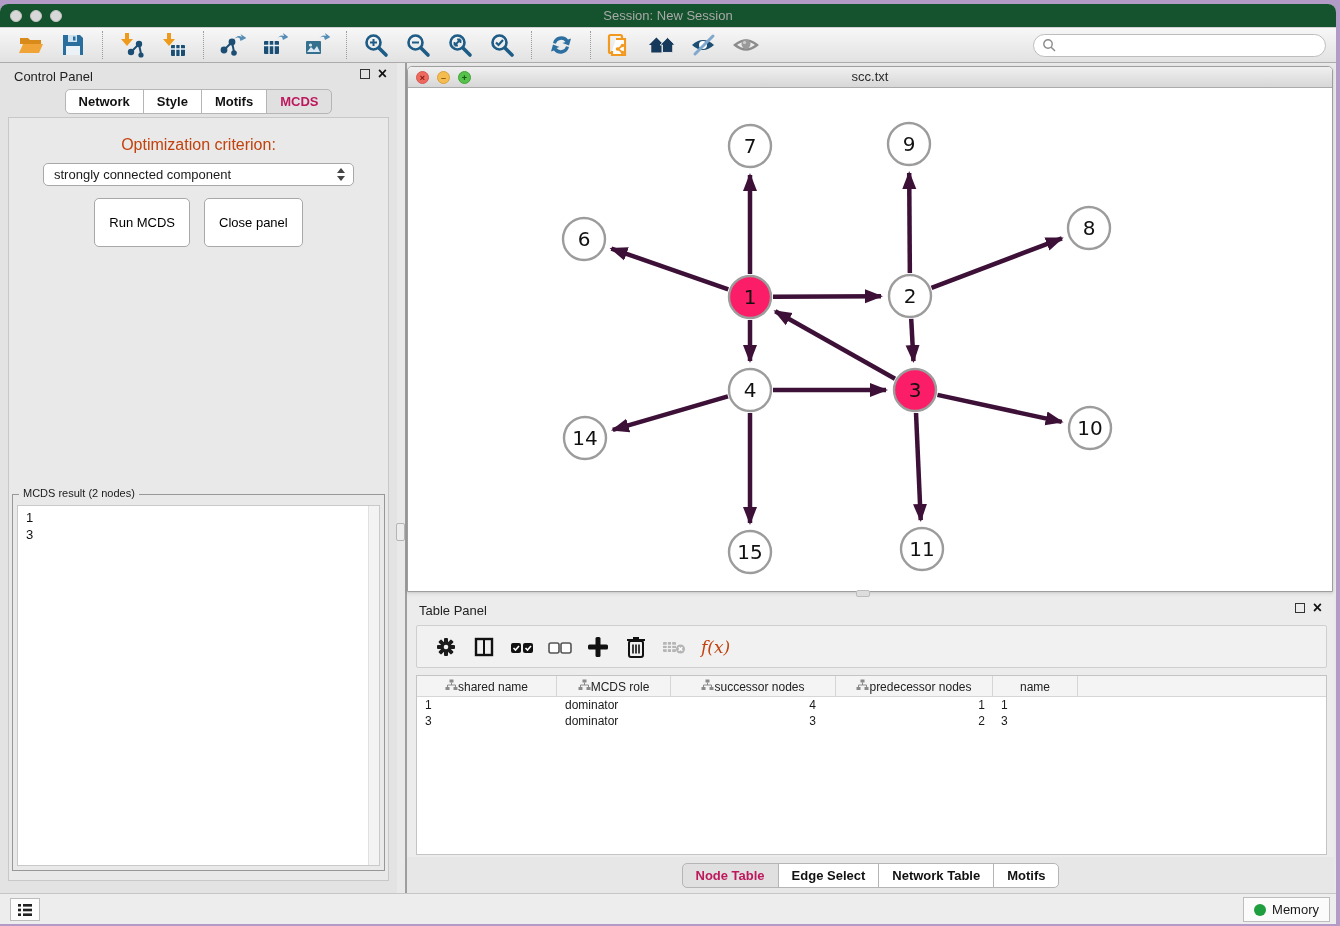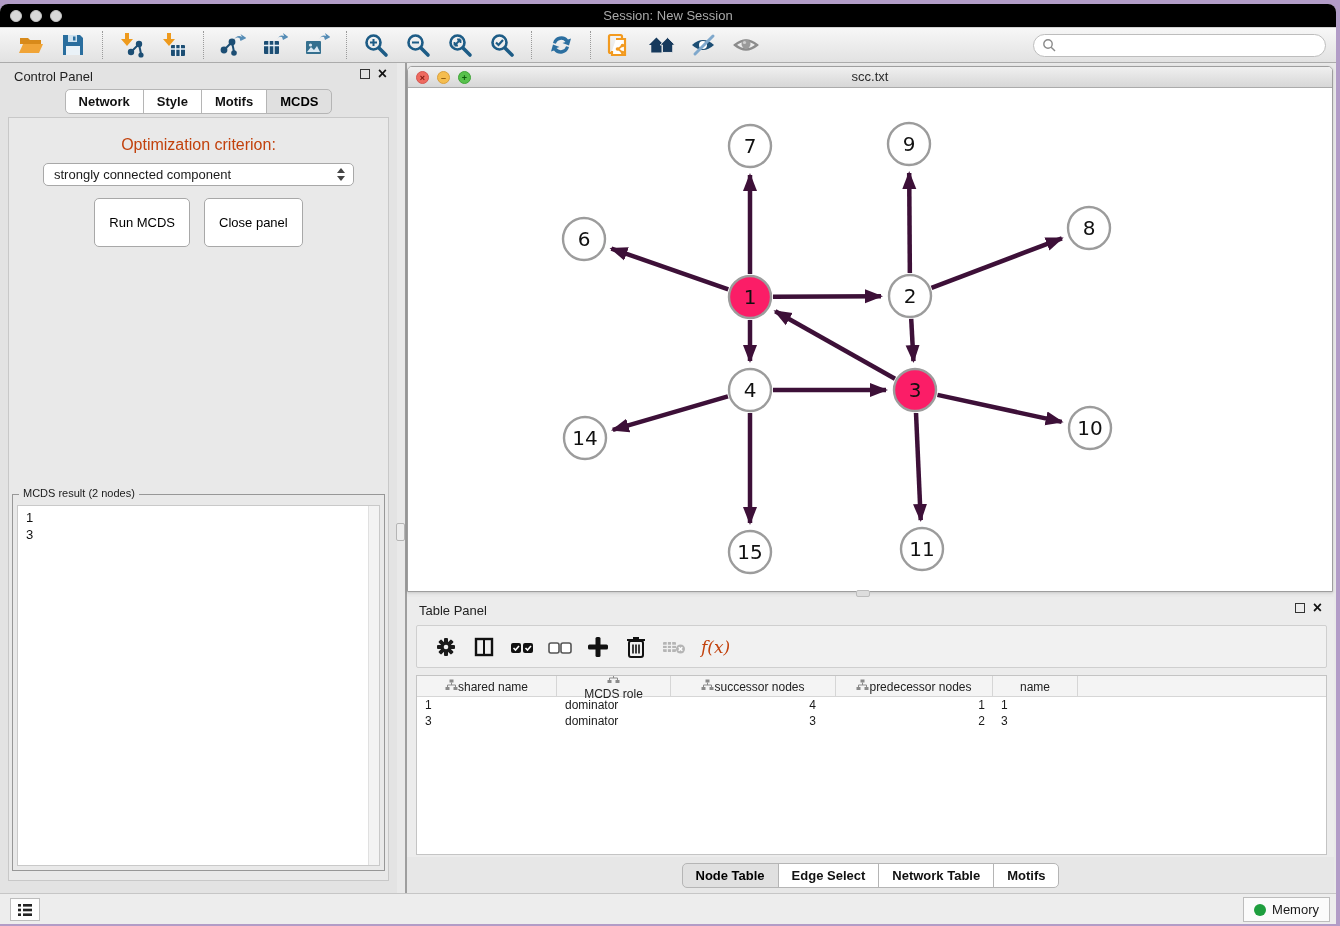--- a/index.html
+++ b/index.html
@@ -2,21 +2,21 @@
 <html><head>
 <meta charset="utf-8">
 <style>
   * { box-sizing: border-box; margin: 0; padding: 0; }
   html,body { width:1340px; height:926px; overflow:hidden; }
   body { background:#B29CC7; font-family:"Liberation Sans", sans-serif; color:#1a1a1a; position:relative; }
 
   .window { position:absolute; left:0; top:4px; width:1336px; height:920px; background:#E9E9E9; border-radius:8px 8px 0 0; overflow:hidden; }
 
   
-  .titlebar { position:relative; height:24px; background:#000000; border-bottom:1px solid #D2D2D2; }
+  .titlebar { position:relative; height:24px; background:#14532d; border-bottom:1px solid #D2D2D2; }
   .titlebar .traffic { position:absolute; left:10px; top:6px; display:flex; gap:8px; }
   .tl-dot { width:12px; height:12px; border-radius:50%; background:#D8D8D8; border:1px solid #C3C3C3; }
   .titlebar .wtitle { text-align:center; line-height:24px; font-size:13px; color:#A9A9A9; }
 
   
   .toolbar { height:35px; background:linear-gradient(#F7F7F7,#E2E2E2); border-bottom:1px solid #ABABAB; display:flex; align-items:center; padding:0 10px; }
   .tb-icon { width:28px; height:28px; display:flex; align-items:center; justify-content:center; margin:0 7px; cursor:default; }
   .tb-sep { width:1px; height:28px; border-left:1px dotted #9a9a9a; margin:0 8px; }
   .searchbox { margin-left:auto; width:293px; height:23px; background:#fff; border:1px solid #BDBDBD; border-radius:12px; display:flex; align-items:center; padding:0 8px; }
   .searchbox input { border:none; outline:none; flex:1; font-size:12px; background:transparent; font-family:"Liberation Sans",sans-serif; }
@@ -29,21 +29,21 @@
   .panel-head { position:relative; height:26px; }
   .panel-head .ptitle { position:absolute; left:14px; top:6px; font-size:13px; color:#222; }
   .panel-btns { position:absolute; right:10px; top:5px; display:flex; gap:8px; align-items:center; }
   .float-btn { width:10px; height:10px; border:1.5px solid #333; }
   .close-btn { font-size:16px; font-weight:700; color:#111; line-height:12px; }
 
   .seg-row { display:flex; justify-content:center; }
   .seg-tab { font-size:13px; font-weight:700; padding:4px 13px; background:#fff; border:1px solid #B5B5B5; margin-left:-1px; color:#111; }
   .seg-tab:first-child { border-radius:5px 0 0 5px; margin-left:0; }
   .seg-tab:last-child { border-radius:0 5px 5px 0; }
-  .seg-tab.active { background:#E0E0E0; color:#000000; font-weight:700; }
+  .seg-tab.active { background:#E0E0E0; color:#be185d; font-weight:700; }
 
   .cp-content { position:absolute; left:8px; right:8px; top:54px; height:764px; background:#E9E9E9; border:1px solid #C8C8C8; }
   .opt-label { text-align:center; margin-top:18px; font-size:16px; color:#c2410c; }
   .dropdown { position:relative; margin:9px auto 0; width:311px; height:23px; background:#fff; border:1px solid #A8A8A8; border-radius:5px; display:flex; align-items:center; padding:0 22px 0 10px; font-size:13px; }
   .dd-arrows { position:absolute; right:8px; top:4px; display:flex; flex-direction:column; gap:3px; }
   .dd-arrows i { display:block; width:0; height:0; border-left:4px solid transparent; border-right:4px solid transparent; }
   .dd-up { border-bottom:5px solid #444; }
   .dd-down { border-top:5px solid #444; }
   .btn-row { display:flex; justify-content:center; gap:14px; margin-top:12px; }
   .push-btn { background:#fff; border:1px solid #A8A8A8; border-radius:5px; font-size:13px; padding:16px 14px; font-family:"Liberation Sans",sans-serif; }
@@ -450,21 +450,21 @@
               <span><svg width="13" height="12" viewBox="0 0 13 12">
                   <g fill="#8A8A8A">
                     <rect x="4.5" y="0.5" width="4" height="3"></rect>
                     <rect x="0.5" y="8" width="4" height="3"></rect>
                     <rect x="8.5" y="8" width="4" height="3"></rect>
                   </g>
                   <path d="M6.5 3.5 v2.5 M2.5 8 v-2 h8 v2" stroke="#8A8A8A" stroke-width="1" fill="none"></path>
                 </svg></span>
               <span>shared name</span>
             </div>
-            <div class="th-cell" style="width: 114px; flex-direction: column;">
+            <div class="th-cell" style="width: 114px;">
               <span><svg width="13" height="12" viewBox="0 0 13 12">
                   <g fill="#8A8A8A">
                     <rect x="4.5" y="0.5" width="4" height="3"></rect>
                     <rect x="0.5" y="8" width="4" height="3"></rect>
                     <rect x="8.5" y="8" width="4" height="3"></rect>
                   </g>
                   <path d="M6.5 3.5 v2.5 M2.5 8 v-2 h8 v2" stroke="#8A8A8A" stroke-width="1" fill="none"></path>
                 </svg></span>
               <span>MCDS role</span>
             </div>

